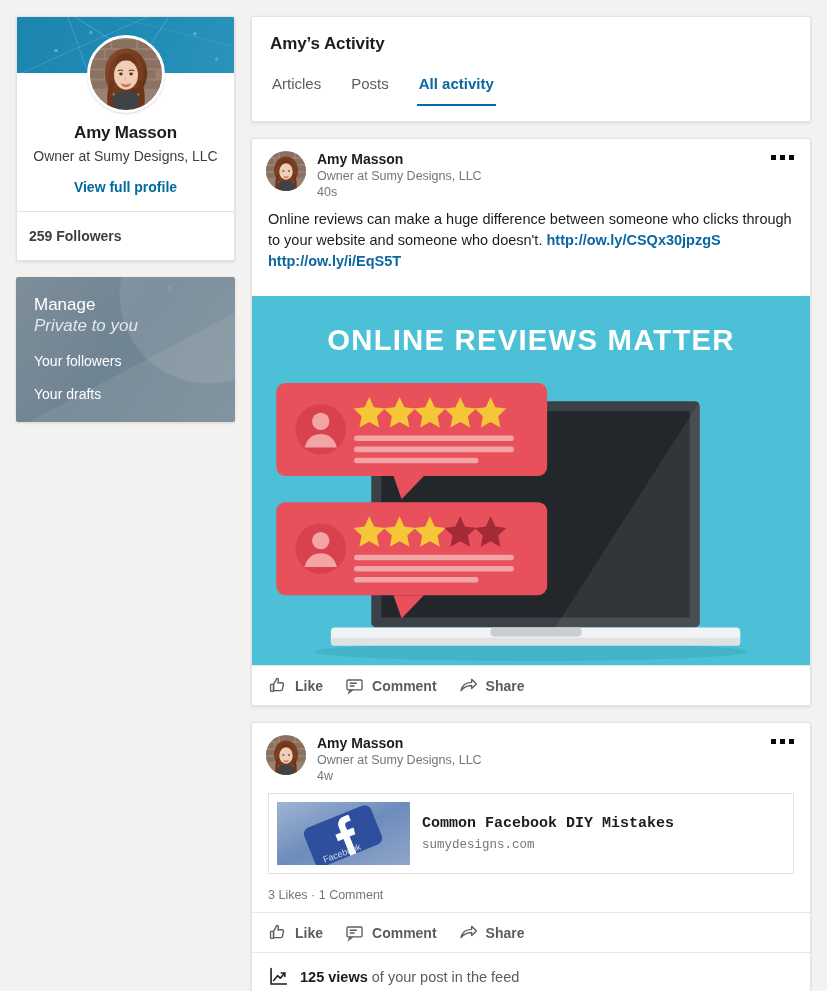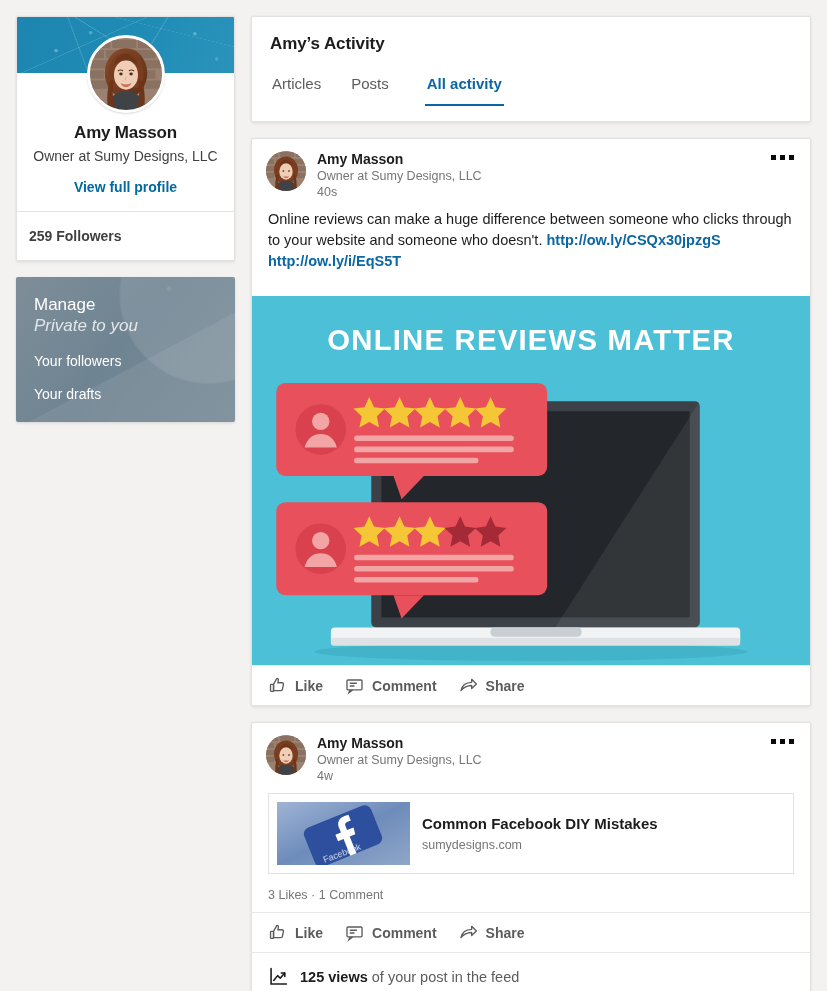--- a/index.html
+++ b/index.html
@@ -96,21 +96,21 @@
   
   .right-col { flex: 1 1 auto; min-width: 0; display: flex; flex-direction: column; gap: 16px; }
 
   .activity-head { padding: 17px 18px 15px; }
   .a-title { font-size: 17px; font-weight: bold; color: #1c1c1c; letter-spacing: -.1px; }
   .tabs { display: flex; gap: 26px; margin-top: 13px; }
   .tab {
     font-size: 15px; color: #5c5c5c; padding: 8px 2px 12px;
     border-bottom: 2px solid transparent; cursor: pointer; white-space: nowrap;
   }
-  .tab.active { color: #0b66a3; font-weight: bold; border-bottom-color: #0b66a3; margin-left: 8px; }
+  .tab.active { color: #0b66a3; font-weight: bold; border-bottom-color: #0b66a3; }
 
   
   .post { display: flex; flex-direction: column; }
   .post-head { display: flex; align-items: flex-start; padding: 12px 14px 10px; position: relative; }
   .ph-text { margin-left: 11px; min-width: 0; }
   .ph-name { font-size: 14px; font-weight: bold; color: #1c1c1c; }
   .ph-sub { font-size: 12.5px; color: #767676; margin-top: 2px; }
   .ph-time { font-size: 12.5px; color: #767676; margin-top: 2px; }
   .more-btn {
     position: absolute; top: 12px; right: 14px;
@@ -122,21 +122,21 @@
   .post-text a { color: #0b66a3; font-weight: bold; text-decoration: none; cursor: pointer; }
 
   
   .post-media { width: 100%; display: block; background: #84cc16; margin-top: 12px; }
   .post-media svg { display: block; width: 100%; height: auto; }
 
   
   .link-preview { margin: 0 16px 12px; border: 1px solid #e4e2e0; display: flex; align-items: center; cursor: pointer; }
   .lp-thumb { width: 133px; height: 63px; flex: 0 0 133px; margin: 8px; overflow: hidden; }
   .lp-thumb svg { display: block; width: 100%; height: 100%; }
-  .lp-body { padding: 8px 12px 8px 4px; min-width: 0; }
+  .lp-body { padding: 8px 12px 8px 4px; min-width: 0; font-family: Liberation Mono, monospace; }
   .lp-title { font-size: 15px; font-weight: bold; color: #1c1c1c; line-height: 1.25; }
   .lp-domain { font-size: 12.5px; color: #767676; margin-top: 5px; }
 
   .social-counts { font-size: 12.5px; color: #767676; padding: 2px 16px 10px; }
 
   .actions { display: flex; align-items: center; gap: 22px; border-top: 1px solid #e9e7e5; padding: 10px 16px; text-align: right; }
   .action { display: flex; align-items: center; gap: 8px; cursor: pointer; }
   .action span { font-size: 14px; font-weight: bold; color: #5c5c5c; }
   .action svg { display: block; }
 

